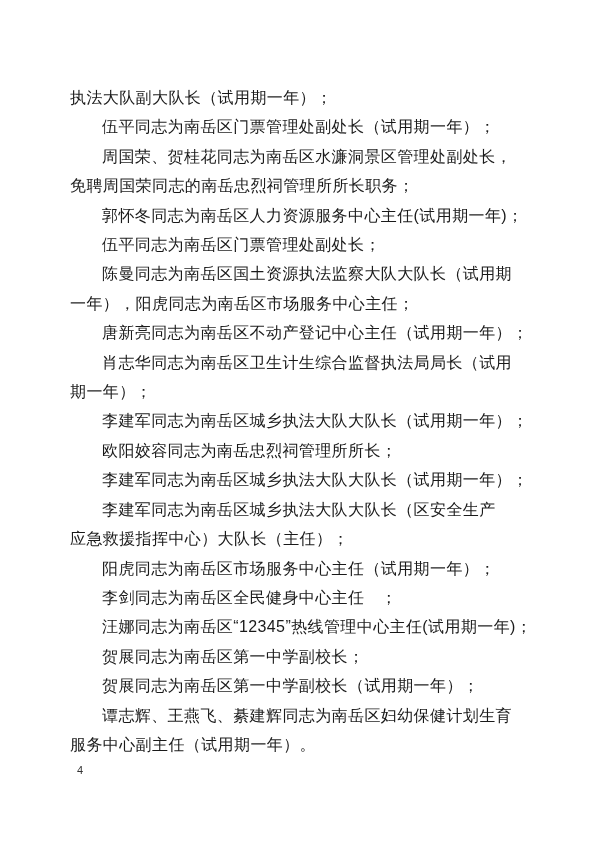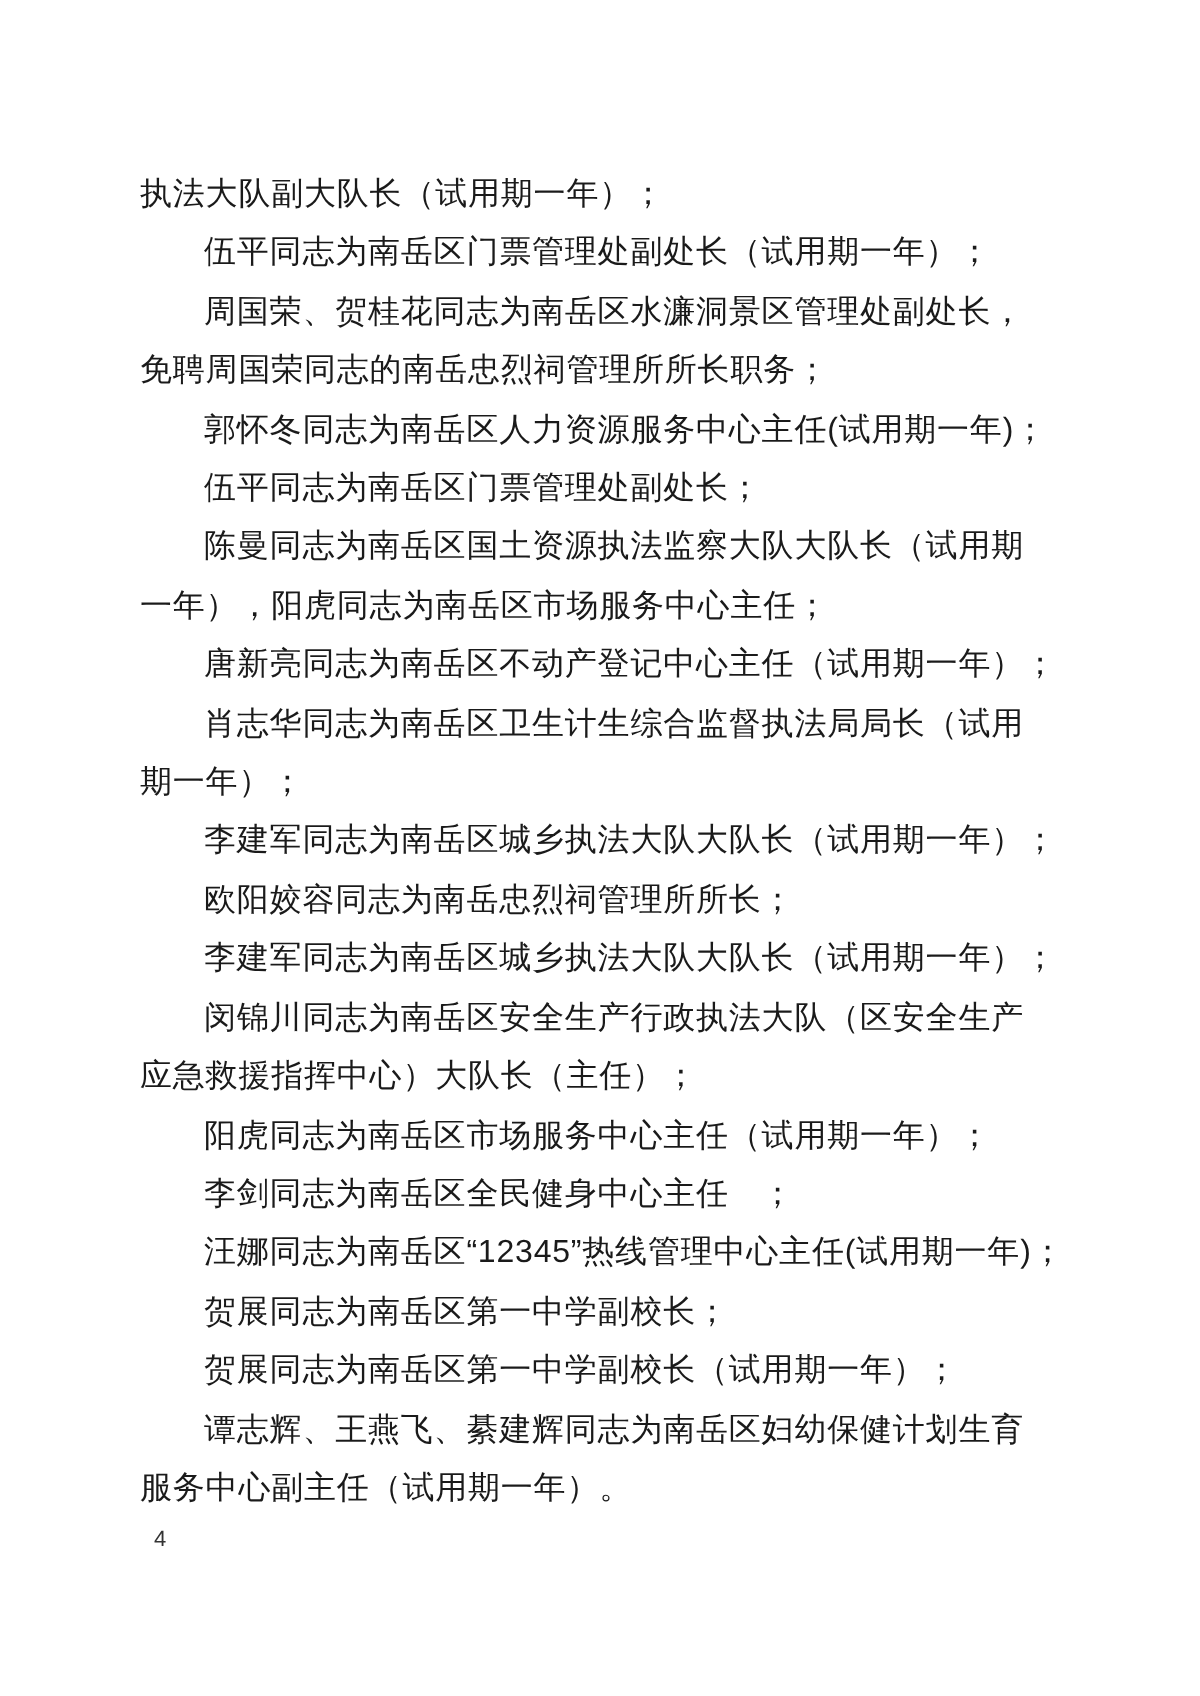--- a/index.html
+++ b/index.html
@@ -53,21 +53,21 @@
       <div class="line indent">郭怀冬同志为南岳区人力资源服务中心主任(试用期一年)；</div>
       <div class="line indent">伍平同志为南岳区门票管理处副处长；</div>
       <div class="line indent">陈曼同志为南岳区国土资源执法监察大队大队长（试用期</div>
       <div class="line">一年），阳虎同志为南岳区市场服务中心主任；</div>
       <div class="line indent">唐新亮同志为南岳区不动产登记中心主任（试用期一年）；</div>
       <div class="line indent">肖志华同志为南岳区卫生计生综合监督执法局局长（试用</div>
       <div class="line">期一年）；</div>
       <div class="line indent">李建军同志为南岳区城乡执法大队大队长（试用期一年）；</div>
       <div class="line indent">欧阳姣容同志为南岳忠烈祠管理所所长；</div>
       <div class="line indent">李建军同志为南岳区城乡执法大队大队长（试用期一年）；</div>
-      <div class="line indent">闵锦川同志为南岳区安全生产行政执法大队（区安全生产</div>
+      <div class="line indent">李建军同志为南岳区城乡执法大队大队长（区安全生产</div>
       <div class="line">应急救援指挥中心）大队长（主任）；</div>
       <div class="line indent">阳虎同志为南岳区市场服务中心主任（试用期一年）；</div>
       <div class="line indent">李剑同志为南岳区全民健身中心主任　；</div>
       <div class="line indent">汪娜同志为南岳区“12345”热线管理中心主任(试用期一年)；</div>
       <div class="line indent">贺展同志为南岳区第一中学副校长；</div>
       <div class="line indent">贺展同志为南岳区第一中学副校长（试用期一年）；</div>
       <div class="line indent">谭志辉、王燕飞、綦建辉同志为南岳区妇幼保健计划生育</div>
       <div class="line">服务中心副主任（试用期一年）。</div>
     </div>
   <div class="page-number">4</div>

